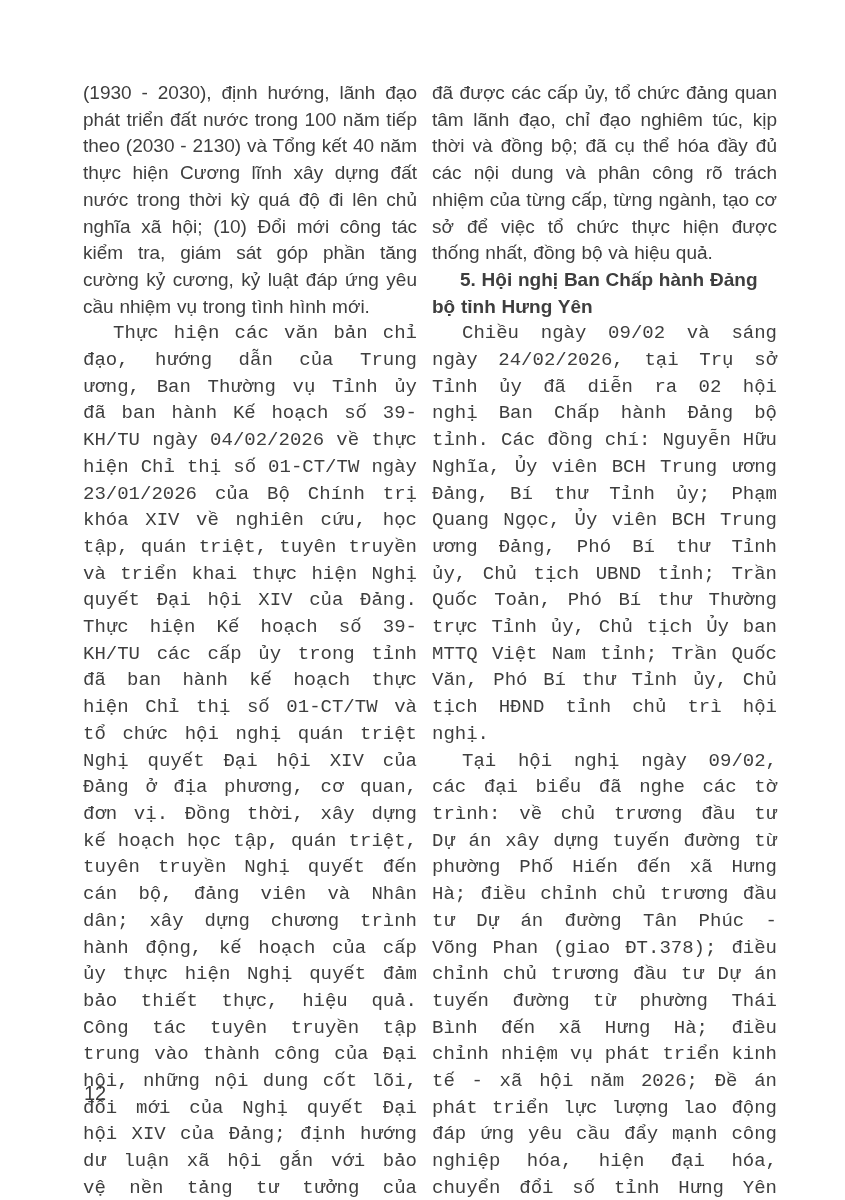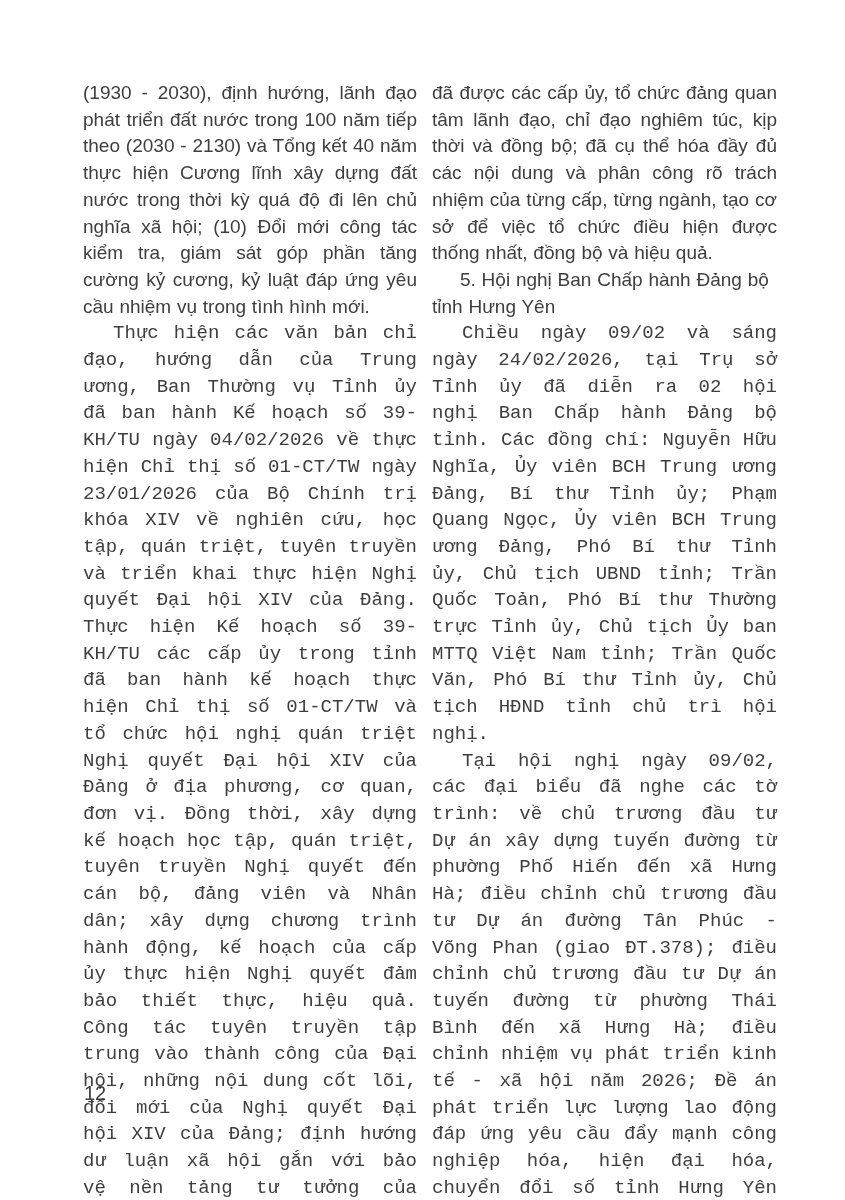--- a/index.html
+++ b/index.html
@@ -32,21 +32,21 @@
     font-size: 19px;
     line-height: 26.7px;
     text-align: justify;
     color: var(--text);
     word-spacing: 0.5px;
   }
   .indent { text-indent: 30px; font-family: Liberation Mono, monospace; }
   .fill-last { text-align-last: justify; }
   .heading {
     color: var(--accent);
-    font-weight: normal;
+    font-weight: bold;
     text-indent: 28px;
     text-align: left !important;
   }
   .page-number {
     position: absolute;
     left: 84px;
     top: 1080px;
     font-size: 20px;
     line-height: 26px;
     color: var(--text);
@@ -59,21 +59,21 @@
 
   <div class="columns">
 
     <div class="col col-left">
       <p>(1930 - 2030), định hướng, lãnh đạo phát triển đất nước trong 100 năm tiếp theo (2030 - 2130) và Tổng kết 40 năm thực hiện Cương lĩnh xây dựng đất nước trong thời kỳ quá độ đi lên chủ nghĩa xã hội; (10) Đổi mới công tác kiểm tra, giám sát góp phần tăng cường kỷ cương, kỷ luật đáp ứng yêu cầu nhiệm vụ trong tình hình mới.</p>
       <p class="indent">Thực hiện các văn bản chỉ đạo, hướng dẫn của Trung ương, Ban Thường vụ Tỉnh ủy đã ban hành Kế hoạch số 39-KH/TU ngày 04/02/2026 về thực hiện Chỉ thị số 01-CT/TW ngày 23/01/2026 của Bộ Chính trị khóa XIV về nghiên cứu, học tập, quán triệt, tuyên truyền và triển khai thực hiện Nghị quyết Đại hội XIV của Đảng. Thực hiện Kế hoạch số 39-KH/TU các cấp ủy trong tỉnh đã ban hành kế hoạch thực hiện Chỉ thị số 01-CT/TW và tổ chức hội nghị quán triệt Nghị quyết Đại hội XIV của Đảng ở địa phương, cơ quan, đơn vị. Đồng thời, xây dựng kế hoạch học tập, quán triệt, tuyên truyền Nghị quyết đến cán bộ, đảng viên và Nhân dân; xây dựng chương trình hành động, kế hoạch của cấp ủy thực hiện Nghị quyết đảm bảo thiết thực, hiệu quả. Công tác tuyên truyền tập trung vào thành công của Đại hội, những nội dung cốt lõi, đổi mới của Nghị quyết Đại hội XIV của Đảng; định hướng dư luận xã hội gắn với bảo vệ nền tảng tư tưởng của Đảng, phản bác các quan điểm sai trái, thù địch; phản ánh kịp thời, đầy đủ, toàn diện việc triển khai thực hiện Nghị quyết tới các tầng lớp nhân dân.</p>
       <p class="indent fill-last">Việc tổ chức nghiên cứu, học tập, quán triệt và triển khai thực hiện Nghị quyết Đại hội lần thứ XIV của Đảng trên địa bàn tỉnh</p>
     </div>
 
     <div class="col col-right">
-      <p>đã được các cấp ủy, tổ chức đảng quan tâm lãnh đạo, chỉ đạo nghiêm túc, kịp thời và đồng bộ; đã cụ thể hóa đầy đủ các nội dung và phân công rõ trách nhiệm của từng cấp, từng ngành, tạo cơ sở để việc tổ chức điều hiện được thống nhất, đồng bộ và hiệu quả.</p>
+      <p>đã được các cấp ủy, tổ chức đảng quan tâm lãnh đạo, chỉ đạo nghiêm túc, kịp thời và đồng bộ; đã cụ thể hóa đầy đủ các nội dung và phân công rõ trách nhiệm của từng cấp, từng ngành, tạo cơ sở để việc tổ chức thực hiện được thống nhất, đồng bộ và hiệu quả.</p>
       <p class="heading">5. Hội nghị Ban Chấp hành Đảng bộ tỉnh Hưng Yên</p>
       <p class="indent">Chiều ngày 09/02 và sáng ngày 24/02/2026, tại Trụ sở Tỉnh ủy đã diễn ra 02 hội nghị Ban Chấp hành Đảng bộ tỉnh. Các đồng chí: Nguyễn Hữu Nghĩa, Ủy viên BCH Trung ương Đảng, Bí thư Tỉnh ủy; Phạm Quang Ngọc, Ủy viên BCH Trung ương Đảng, Phó Bí thư Tỉnh ủy, Chủ tịch UBND tỉnh; Trần Quốc Toản, Phó Bí thư Thường trực Tỉnh ủy, Chủ tịch Ủy ban MTTQ Việt Nam tỉnh; Trần Quốc Văn, Phó Bí thư Tỉnh ủy, Chủ tịch HĐND tỉnh chủ trì hội nghị.</p>
       <p class="indent fill-last">Tại hội nghị ngày 09/02, các đại biểu đã nghe các tờ trình: về chủ trương đầu tư Dự án xây dựng tuyến đường từ phường Phố Hiến đến xã Hưng Hà; điều chỉnh chủ trương đầu tư Dự án đường Tân Phúc - Võng Phan (giao ĐT.378); điều chỉnh chủ trương đầu tư Dự án tuyến đường từ phường Thái Bình đến xã Hưng Hà; điều chỉnh nhiệm vụ phát triển kinh tế - xã hội năm 2026; Đề án phát triển lực lượng lao động đáp ứng yêu cầu đẩy mạnh công nghiệp hóa, hiện đại hóa, chuyển đổi số tỉnh Hưng Yên giai đoạn 2026 - 2030, tầm nhìn đến năm 2045; việc ban hành các Nghị quyết của Tỉnh ủy về cơ cấu lại, phát triển và nâng cao hiệu quả ngành nông nghiệp, thủy sản, nông thôn tỉnh Hưng</p>
     </div>
 
   </div>
 
   <div class="page-number">12</div>
 
 </div>

